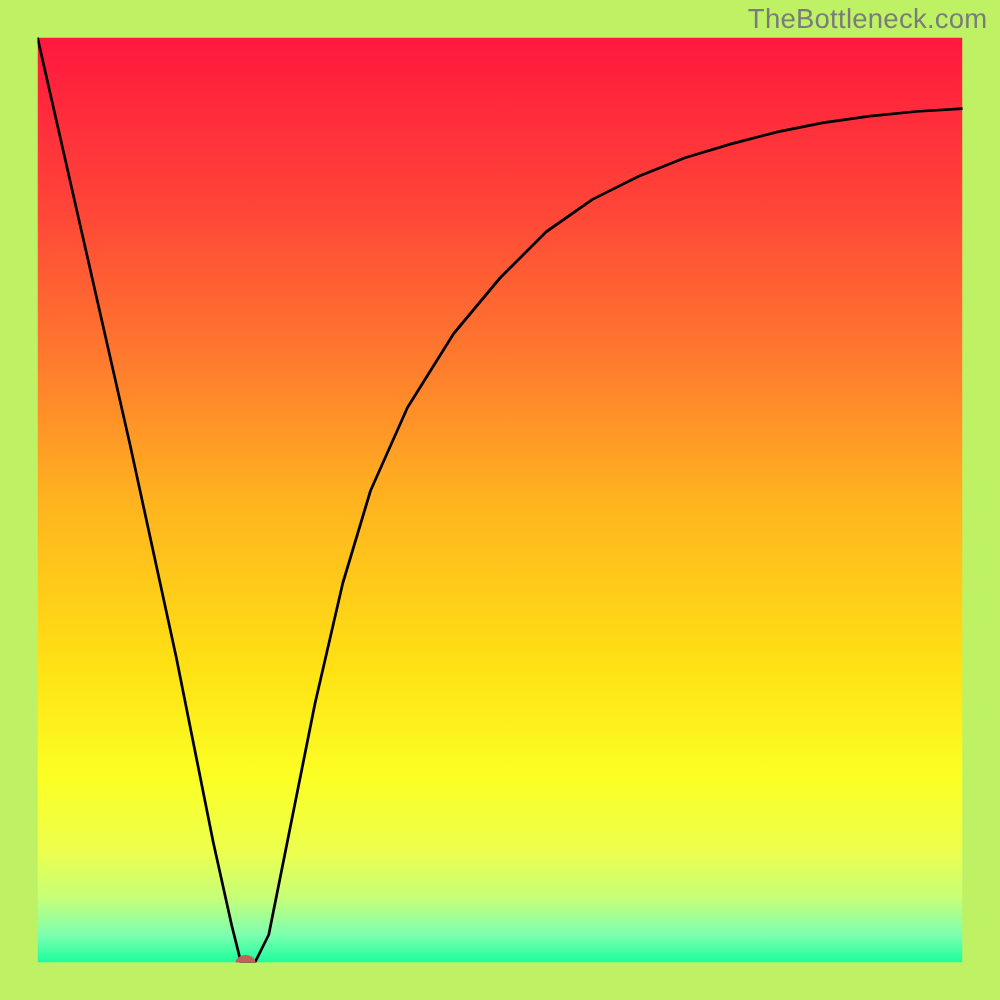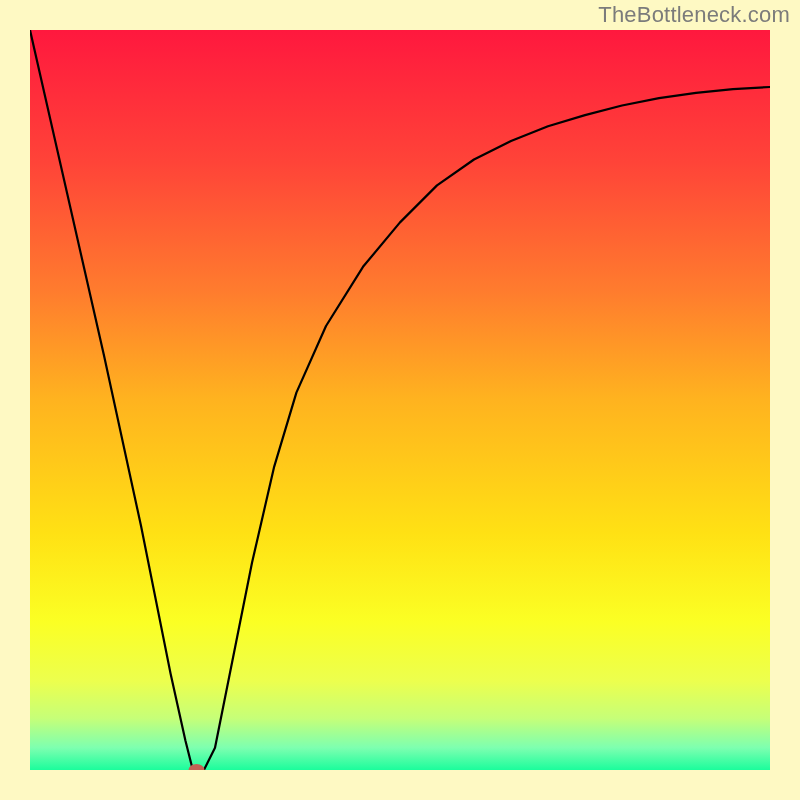--- a/index.html
+++ b/index.html
@@ -8,21 +8,21 @@
     width: 800px;
     height: 800px;
     overflow: hidden;
     background: #000;
     font-family: Arial, Helvetica, sans-serif;
   }
   .frame {
     position: relative;
     width: 800px;
     height: 800px;
-    background: #fef9c3;
+    background: #bef264;
   }
   .watermark {
     position: absolute;
     top: 2px;
     right: 10px;
     color: #7b7b7b;
     font-size: 22px;
     font-weight: 500;
     letter-spacing: 0.2px;
     z-index: 5;

